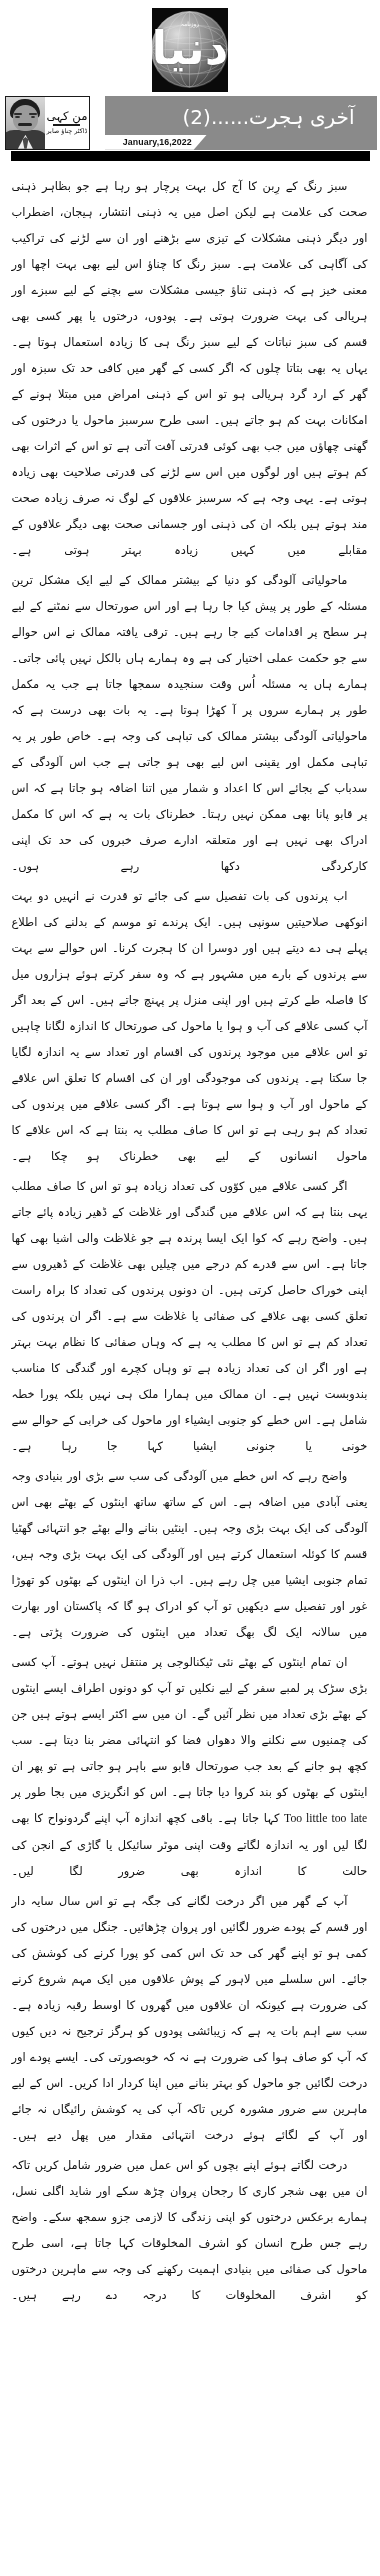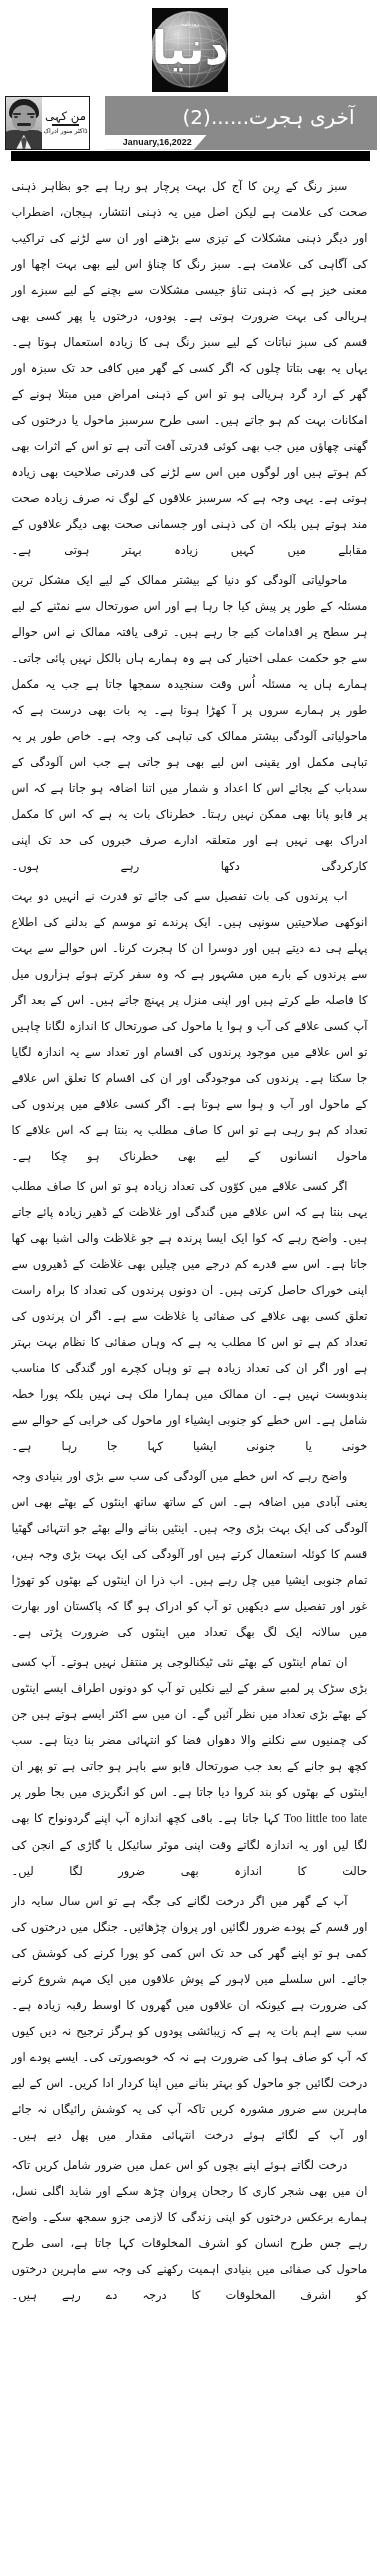--- a/index.html
+++ b/index.html
@@ -264,21 +264,21 @@
     <div class="header-title">آخری ہجرت......(2)</div>
     <div class="date-banner">
       <span class="date-text">January,16,2022</span>
     </div>
   </div>
 
   <div class="author-box">
     <div class="author-meta">
       <div class="column-name">من کہی</div>
       <div class="author-rule"></div>
-      <div class="author-name">ڈاکٹر منور ادراک</div>
+      <div class="author-name">ڈاکٹر چناؤ صابر</div>
     </div>
     <div class="author-photo">
       <div class="ph-bg"></div>
       <div class="ph-body"></div>
       <div class="ph-shirt"></div>
       <div class="ph-tie"></div>
       <div class="ph-hair"></div>
       <div class="ph-face"></div>
       <div class="ph-brow-l"></div>
       <div class="ph-brow-r"></div>

